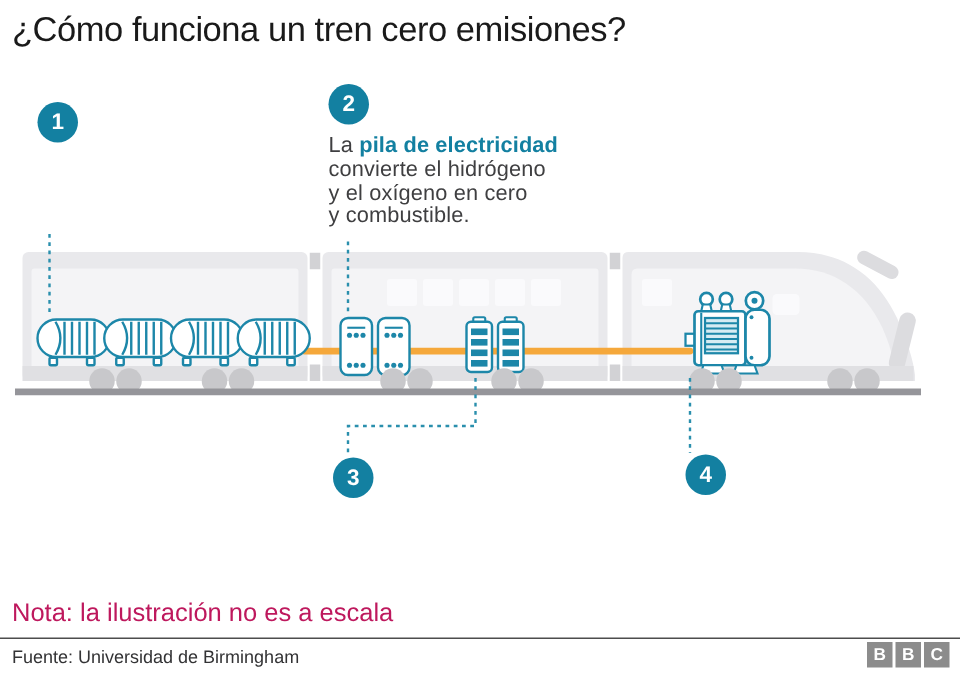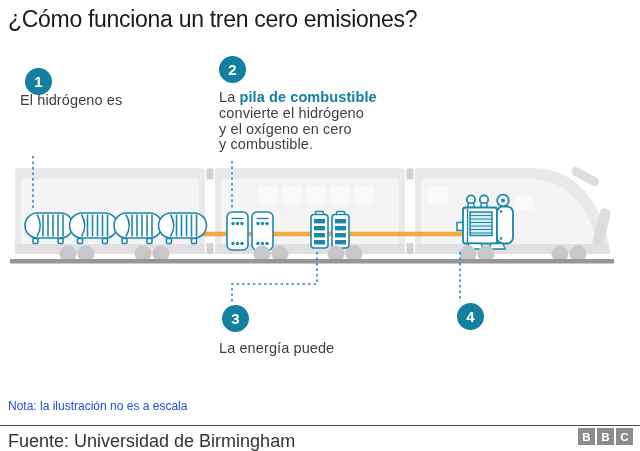--- a/index.html
+++ b/index.html
@@ -4,47 +4,46 @@
 <style>
   html,body{margin:0;padding:0;background:#fff;}
   .canvas{position:relative;width:640px;height:451px;background:#ffffff;overflow:hidden;
           font-family:"Liberation Sans","DejaVu Sans",sans-serif;}
   .title{position:absolute;left:8px;top:6px;width:600px;font-size:23px;font-weight:400;
          color:#1a1a1a;letter-spacing:-0.3px;}
   .badge{position:absolute;width:27px;height:27px;border-radius:50%;background:#1380A1;
          color:#fff;font-size:15px;font-weight:700;display:flex;align-items:center;justify-content:center;}
   .ctext{position:absolute;font-size:14.5px;line-height:15.8px;color:#3f3f41;letter-spacing:0.1px;}
   .hl{color:#1380A1;font-weight:700;}
-  .note{position:absolute;left:8px;top:399px;font-size:12px;color:#1d4ed8;}
+  .note{position:absolute;left:8px;top:399px;font-size:17px;color:#be185d;}
   .divider{position:absolute;left:0;right:0;top:425px;height:1px;background:#4d4d4d;}
-  .source{position:absolute;left:8px;top:431px;font-size:18px;color:#333335;text-align:right;}
+  .source{position:absolute;left:8px;top:431px;font-size:12px;color:#333335;text-align:right;}
   .bbc{position:absolute;right:7px;top:428px;display:flex;gap:2px;}
   .bbc .blk{width:17px;height:17px;background:#8c8c8c;color:#fff;font-size:11.5px;font-weight:700;
             display:flex;align-items:center;justify-content:center;}
   svg{position:absolute;left:0;top:148px;}
 </style>
 </head>
 <body>
 
 <div class="canvas">
 
   <div class="title">¿Cómo funciona un tren cero emisiones?</div>
 
   <div class="badge" style="left:25px;top:68px;">
     <span>1</span>
   </div>
   <div class="ctext" style="left:20px;top:93px;width:170px;">
-    <div>El hidrógeno es</div>
   </div>
 
   <div class="badge" style="left:219px;top:56px;">
     <span>2</span>
   </div>
   <div class="ctext" style="left:219px;top:90px;width:205px;">
-    <div><span>La </span><span class="hl">pila de combustible</span></div>
+    <div><span>La </span><span class="hl">pila de electricidad</span></div>
     <div>convierte el hidrógeno</div>
     <div>y el oxígeno en cero</div>
     <div>y combustible.</div>
   </div>
 
   <svg width="640" height="162" viewBox="0 148 640 162">
 
     <rect x="15" y="168" width="190" height="86" rx="4" fill="#E9E9EC"></rect>
     <rect x="215" y="168" width="190" height="86" rx="4" fill="#E9E9EC"></rect>
     <path d="M415,254 L415,172 Q415,168 419,168 L532,168 C562,168 585,184 598,212 C605,227 609,241 610,250 L610,254 Z" fill="#E9E9EC"></path>
@@ -217,21 +216,20 @@
       <path d="M232,161 V210"></path>
       <path d="M317,252 V284 H232 V302"></path>
       <path d="M460,252 V302"></path>
     </g>
   </svg>
 
   <div class="badge" style="left:222px;top:305px;">
     <span>3</span>
   </div>
   <div class="ctext" style="left:219px;top:341px;width:185px;">
-    <div>La energía puede</div>
   </div>
 
   <div class="badge" style="left:457px;top:303px;">
     <span>4</span>
   </div>
 
   <div class="note">Nota: la ilustración no es a escala</div>
   <div class="divider"></div>
   <div class="source">Fuente: Universidad de Birmingham</div>
 

